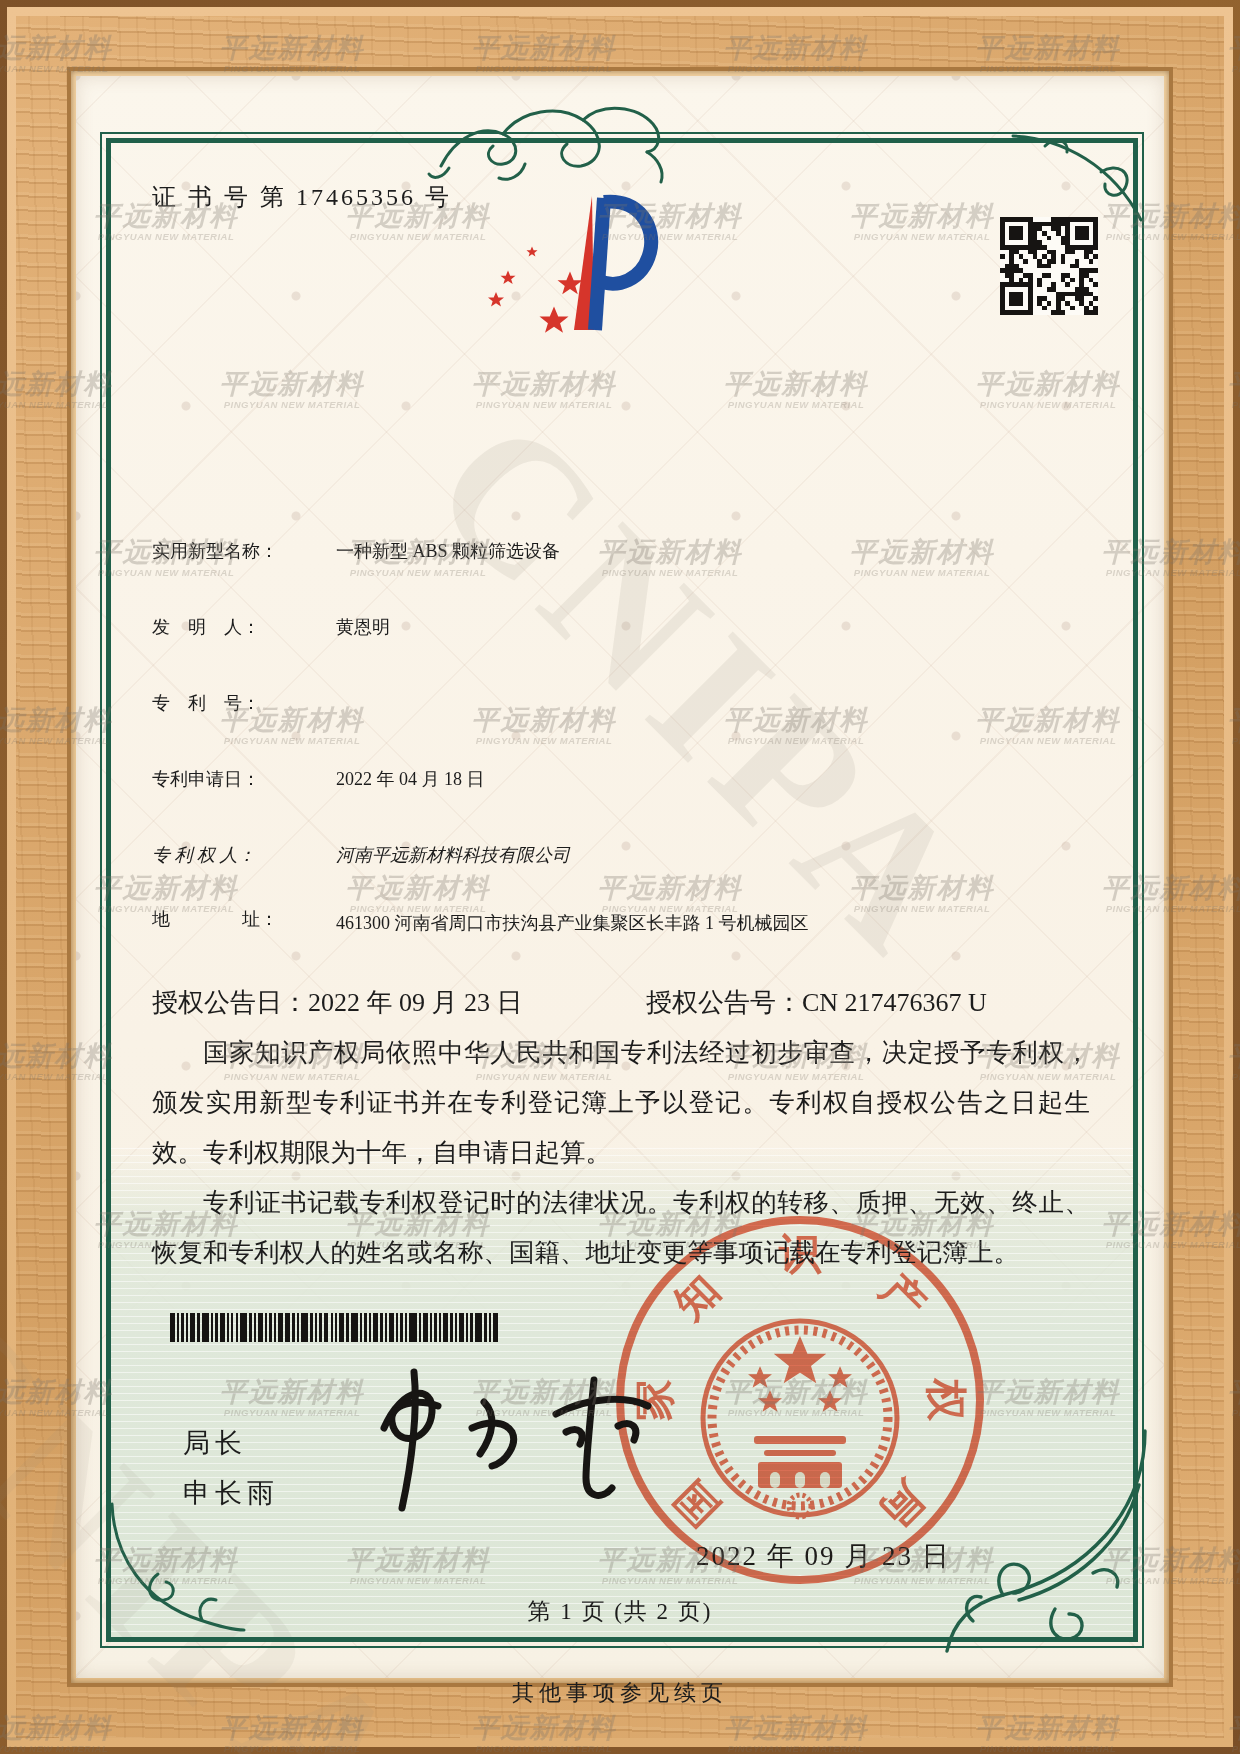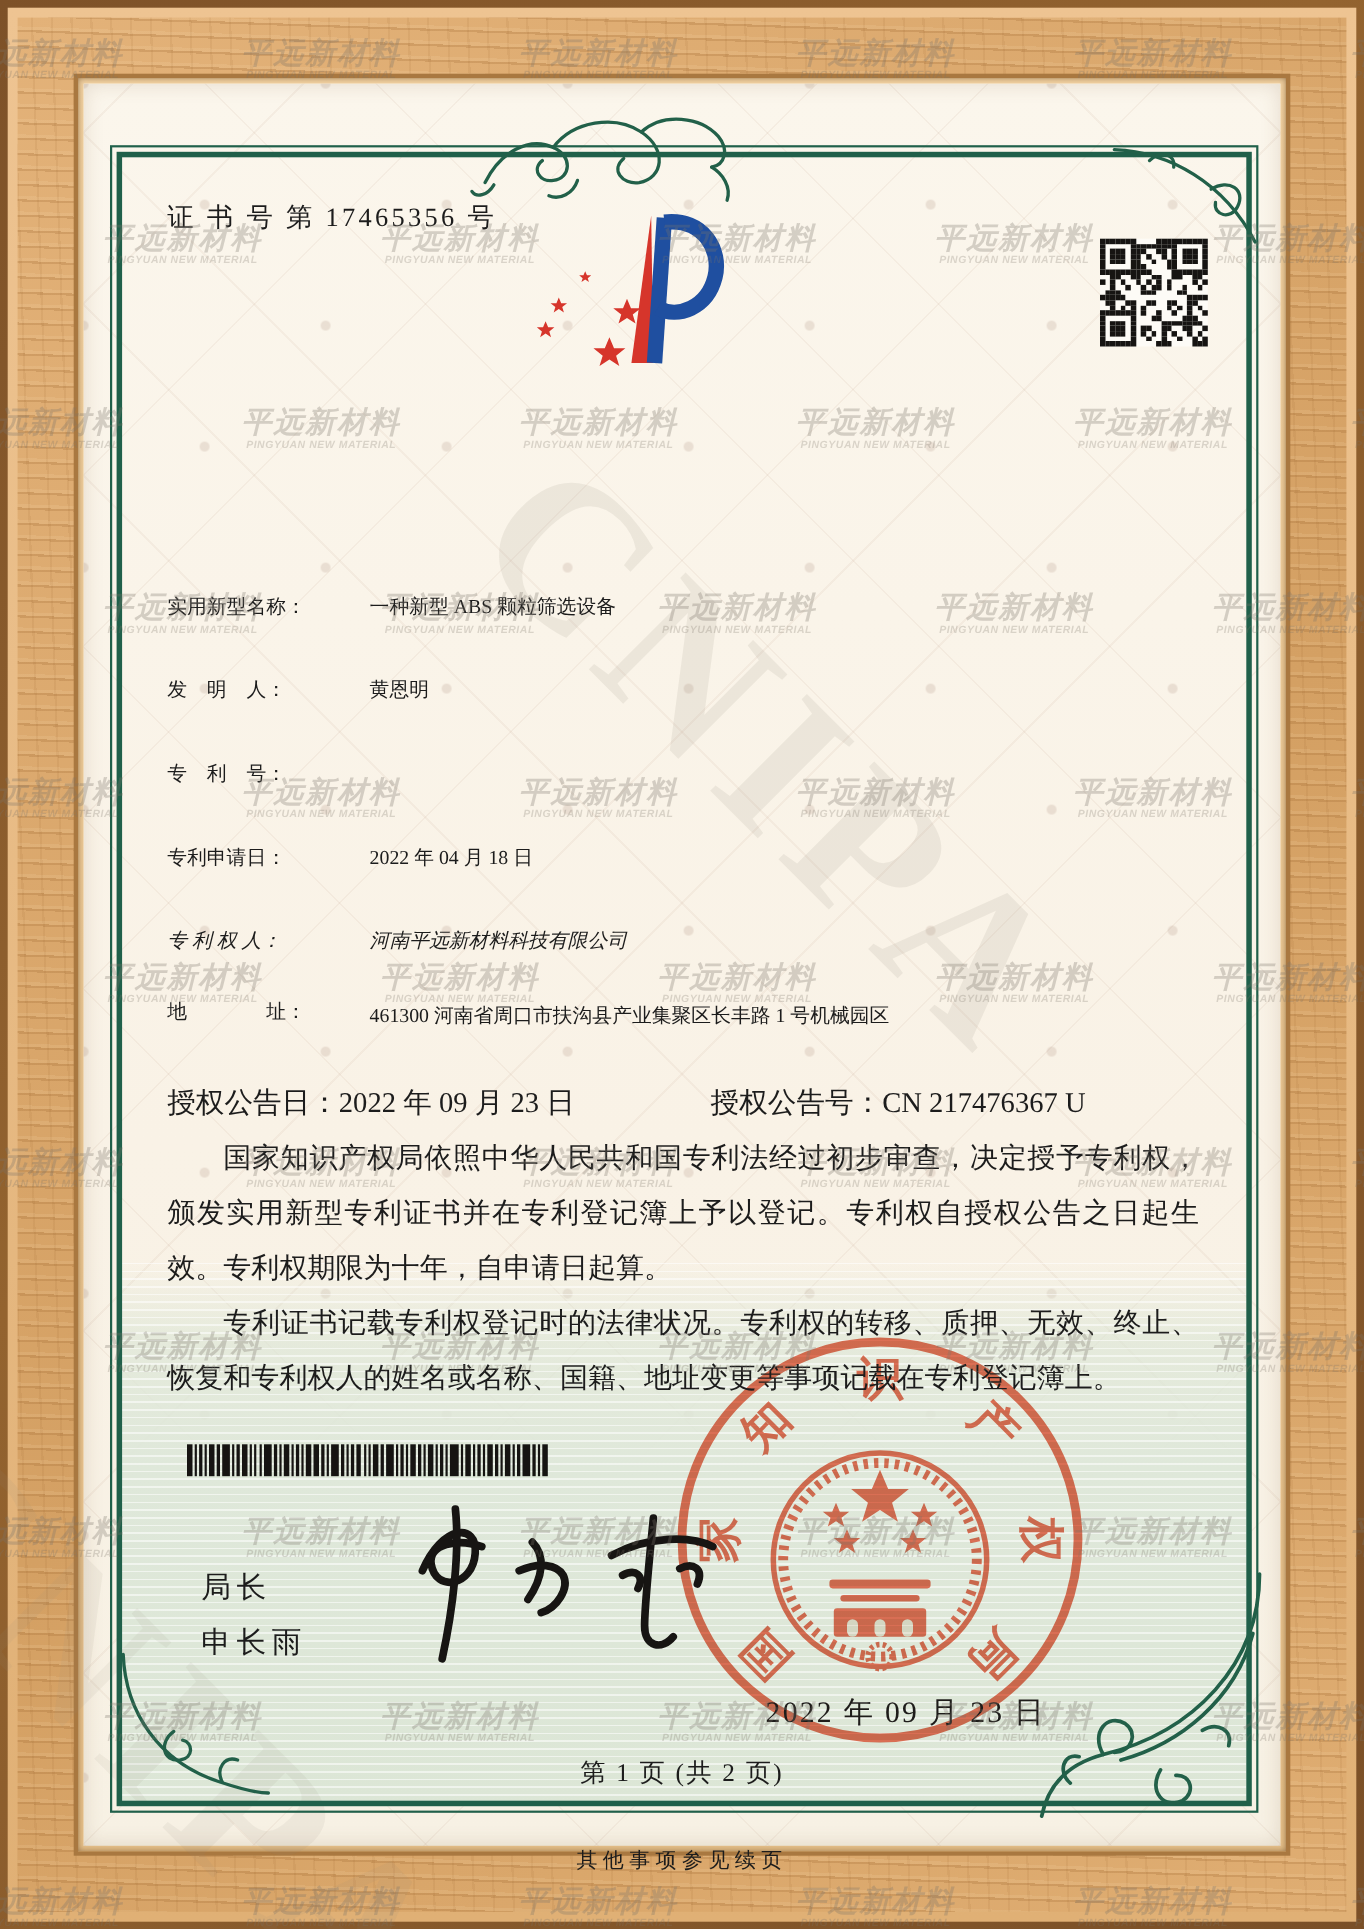--- a/index.html
+++ b/index.html
@@ -69,21 +69,21 @@
   .paras p{margin:0;font-size:25.5px;line-height:50px;text-align:justify;text-indent:2em;}
   .barcode{left:94px;top:1237px;width:330px;height:29px;display:flex;align-items:stretch;z-index:10;}
   .barcode i{display:block;background:#161412;}
   .barcode s{display:block;background:transparent;}
   .signer{left:107px;top:1342px;z-index:10;font-family:"Liberation Sans","DejaVu Sans",sans-serif;}
   .signer div{font-size:27px;letter-spacing:5px;line-height:50px;}
   .sig{left:280px;top:1282px;width:310px;height:175px;z-index:11;}
   .seal{left:534px;top:1134px;width:380px;height:380px;z-index:9;opacity:.93;mix-blend-mode:multiply;}
   .seal-date{left:620px;top:1462px;font-size:27px;letter-spacing:2px;color:#1e1c1a;z-index:12;white-space:nowrap;}
   .page-footer{left:24px;top:1520px;width:1040px;text-align:center;font-size:23px;letter-spacing:2px;z-index:10;}
-  .cont-note{left:24px;top:1602px;width:1040px;text-align:center;font-size:19px;letter-spacing:5px;z-index:10;font-family:Liberation Serif, serif;}
+  .cont-note{left:24px;top:1602px;width:1040px;text-align:center;font-size:22px;letter-spacing:5px;z-index:10;font-family:Liberation Serif, serif;}
   
   .wm-layer{position:absolute;inset:0;z-index:30;pointer-events:none;}
   .wm{position:absolute;width:180px;text-align:center;}
   .wm .cn{font-family:"Liberation Sans","DejaVu Sans",sans-serif;font-weight:bold;font-size:27px;letter-spacing:2px;color:rgba(122,115,106,.30);font-style:italic;}
   .wm .en{font-family:"Liberation Sans","DejaVu Sans",sans-serif;font-weight:bold;font-size:9.5px;letter-spacing:.5px;color:rgba(122,115,106,.26);font-style:italic;margin-top:-3px;}
 </style>
 <title>实用新型专利证书</title></head>
 <body>
 
 <div class="photo">

